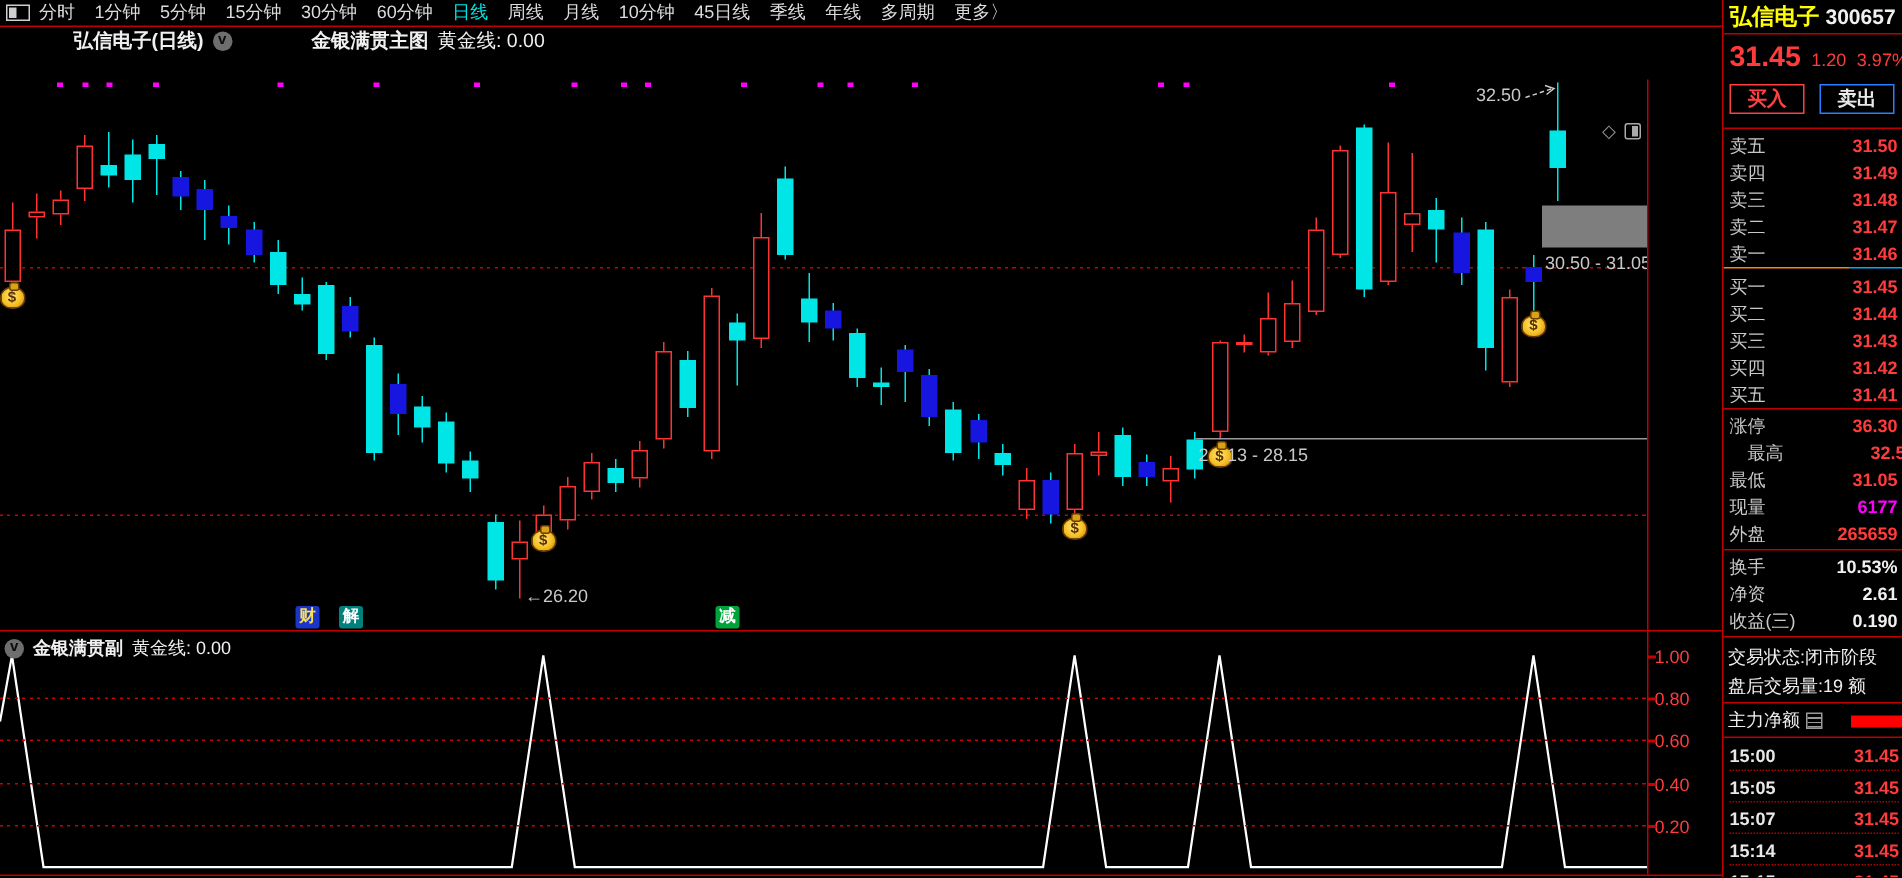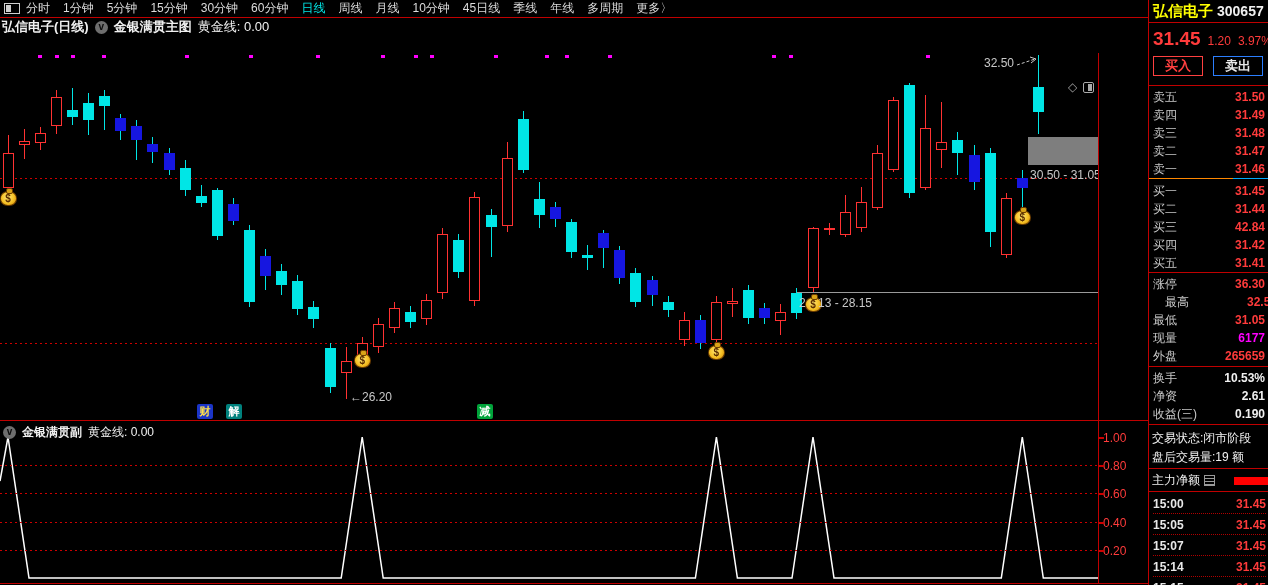--- a/index.html
+++ b/index.html
@@ -12,21 +12,21 @@
   #win-icon::after{content:"";position:absolute;left:1px;top:1px;bottom:1px;width:5px;background:#cfcfcf;}
   #period-menu{display:flex;gap:13px;font-size:12px;color:#dcdcdc;white-space:nowrap;}
   #period-menu .p{cursor:default;}
   #period-menu .active{color:#00e6e6;}
   #action-menu{margin-left:auto;display:flex;height:18px;align-items:center;font-size:12px;color:#e8e8e8;}
   #action-menu .a{padding:0 8px;border-left:1px solid #a00000;line-height:17px;}
   #action-menu .a:last-child{border-right:1px solid #a00000;}
 
   
   #info1{position:absolute;left:2px;top:19px;height:16px;display:flex;align-items:center;gap:6px;font-size:13px;color:#f0f0f0;white-space:nowrap;}
-  #info1 b{font-weight:bold;}
+  #info1 b{font-weight:bold;margin-left:47px;}
   .drop-circle{display:inline-block;width:13px;height:13px;border-radius:50%;background:#6e6e6e;color:#0b0b0b;font-size:10px;line-height:11px;text-align:center;font-weight:bold;}
   #info2{position:absolute;left:2px;top:36px;height:15px;display:flex;gap:9px;font-size:12px;white-space:nowrap;}
 
   
   .vline{position:absolute;width:1px;background:#c00000;}
   .hline{position:absolute;height:1px;background:#c00000;}
 
   
   #main-chart{position:absolute;left:0;top:53px;width:1098px;height:367px;overflow:hidden;}
   #main-axis{position:absolute;left:1098px;top:53px;width:50px;height:367px;}
@@ -352,21 +352,21 @@
         <div class="q-row" style="top: 182px;">
           <span class="lb">买一</span>
           <span class="vl c-red">31.45</span>
         </div>
         <div class="q-row" style="top: 200px;">
           <span class="lb">买二</span>
           <span class="vl c-red">31.44</span>
         </div>
         <div class="q-row" style="top: 218px;">
           <span class="lb">买三</span>
-          <span class="vl c-red">42.84</span>
+          <span class="vl c-red">31.43</span>
         </div>
         <div class="q-row" style="top: 236px;">
           <span class="lb">买四</span>
           <span class="vl c-red">31.42</span>
         </div>
         <div class="q-row" style="top: 254px;">
           <span class="lb">买五</span>
           <span class="vl c-red">31.41</span>
         </div>
         <div class="q-row" style="top: 275px;">

